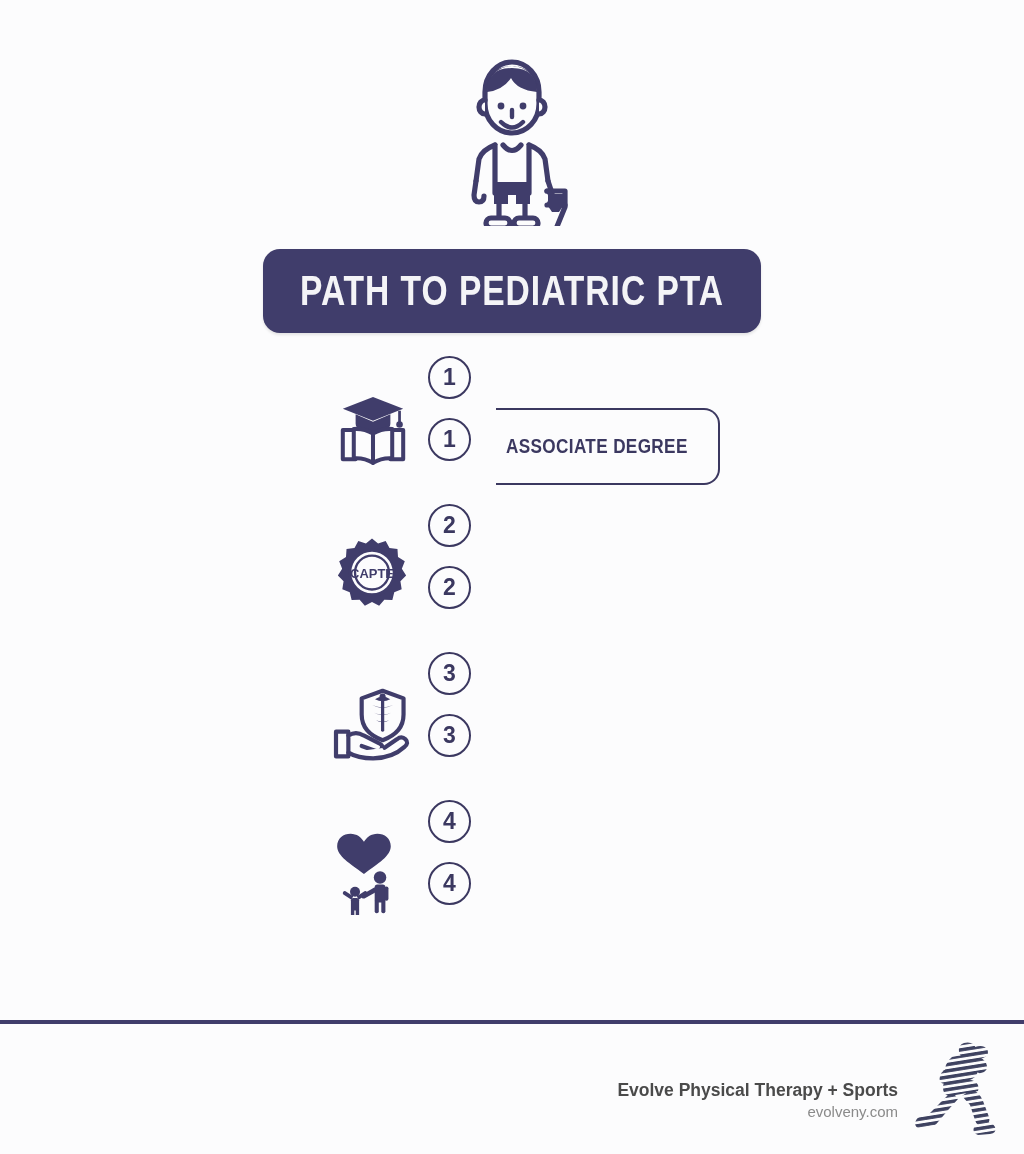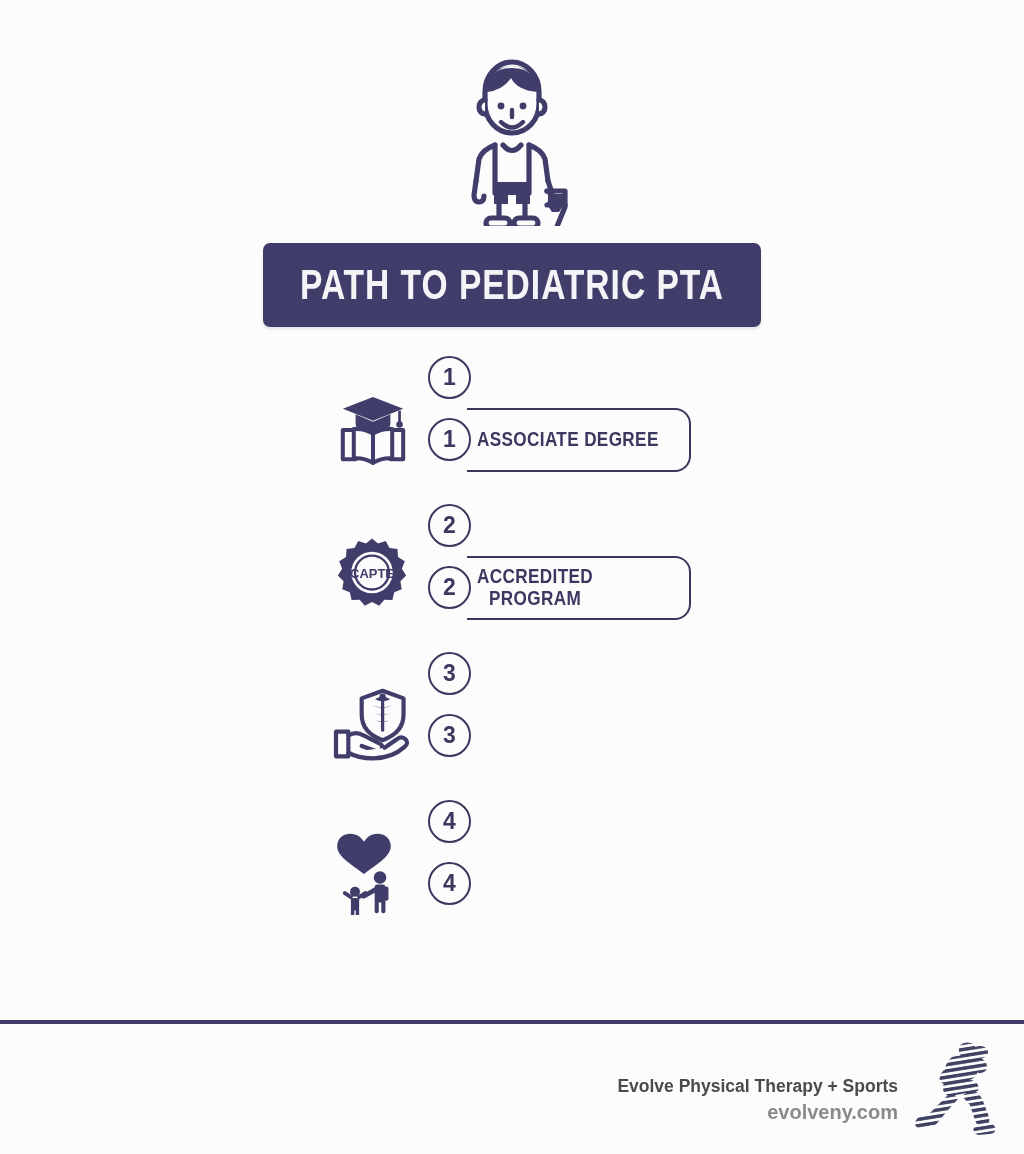--- a/index.html
+++ b/index.html
@@ -29,24 +29,24 @@
   
   .hero-icon{
     position:absolute;
     left:447px; top:48px;
     width:130px; height:178px;
   }
 
   
   .title-banner{
     position:absolute;
-    left:263px; top:243px;
+    left:263px; top:249px;
     width:498px; height:84px;
     background:var(--navy);
-    border-radius:7px;
+    border-radius:17px;
     display:flex; align-items:center; justify-content:center;
     box-shadow:0 2px 3px rgba(0,0,0,.10);
   }
   .title-text{
     color:#f4f4f7;
     font-size:42px;
     font-weight:bold;
     letter-spacing:1.2px;
     transform:scaleX(.80);
     transform-origin:center;
@@ -83,29 +83,28 @@
     font-weight:bold;
     font-family:"Liberation Sans Narrow","Liberation Sans",sans-serif;
     background:transparent;
   }
   .num-top{ left:428px; top:4px; }
   .num-mid{ left:428px; top:66px; }
 
   
   .label-box{
     position:absolute;
-    left:467px; top:56px;
-    width:224px; height:64px;
+    left:496px; top:56px;
+    width:224px; height:77px;
     border:2.5px solid var(--navy-line);
     border-left:none;
     border-top-right-radius:16px;
     border-bottom-right-radius:16px;
     display:flex; align-items:center;
     padding-left:10px;
-    text-align:center;
   }
   .label-text{
     color:var(--navy-line);
     font-size:19.5px;
     font-weight:bold;
     letter-spacing:.4px;
     line-height:1.12;
     transform:scaleX(.88);
     transform-origin:left center;
     white-space:pre-line;
@@ -132,22 +131,22 @@
     margin-top:28px;
   }
   .brand-line{
     color:var(--footer-text);
     font-size:17.5px;
     font-weight:bold;
     line-height:1.26;
   }
   .brand-url{
     color:var(--footer-sub);
-    font-size:20px;
-    font-weight:bold;
+    font-size:15px;
+    font-weight:normal;
     line-height:1.45;
   }
   .footer-logo{ width:96px; height:100px; }
 </style>
 </head>
 <body>
 
 <div id="page">
 
   <div class="hero-icon">
@@ -234,24 +233,20 @@
               l6.8 5.6 l8.5 -2.9 l4.3 7.8 l8.9 1.1 l0.6 9 l7.6 4.8 l-3.3 8.4 l4.8 7.6 l-6.4 6.3 l1.4 8.9 l-8.3 3.5 l-2.1 8.7 l-9 -0.4 l-5.8 6.9 l-8 -4.2 l-8 4.2 l-5.8 -6.9 l-9 0.4 l-2.1 -8.7 l-8.3 -3.5 l1.4 -8.9 l-6.4 -6.3 l4.8 -7.6 l-3.3 -8.4 l7.6 -4.8 l0.6 -9 l8.9 -1.1 l4.3 -7.8 l8.5 2.9 z"></path>
           </g>
           <circle cx="47" cy="40" r="25" fill="#fcfcfd"></circle>
           <circle cx="47" cy="40" r="25" fill="none" stroke="#403d6b" stroke-width="3.6"></circle>
           <circle cx="47" cy="40" r="19" fill="none" stroke="#403d6b" stroke-width="2.6"></circle>
           <text x="47" y="46" text-anchor="middle" fill="#403d6b" font-family="Liberation Sans, sans-serif" font-size="14.5" font-weight="bold">CAPTE</text>
         </svg>
       </div>
       <div class="num-circle num-top">2</div>
       <div class="num-circle num-mid">2</div>
-      <div class="label-box">
-        <span class="label-text">ACCREDITED
-PROGRAM</span>
-      </div>
     </div>
 
     <div class="step">
       <div class="step-icon">
         <svg viewBox="0 0 94 82" width="90" height="78">
           <g fill="none" stroke="#403d6b" stroke-width="4.4" stroke-linejoin="round" stroke-linecap="round">
 
             <path d="M55 5 l22 8 v17 q0 19 -22 27 q-22 -8 -22 -27 v-17 z" fill="#fcfcfd"></path>
 
             <path d="M6 48 h13 v26 h-13 z" fill="#fcfcfd"></path>

